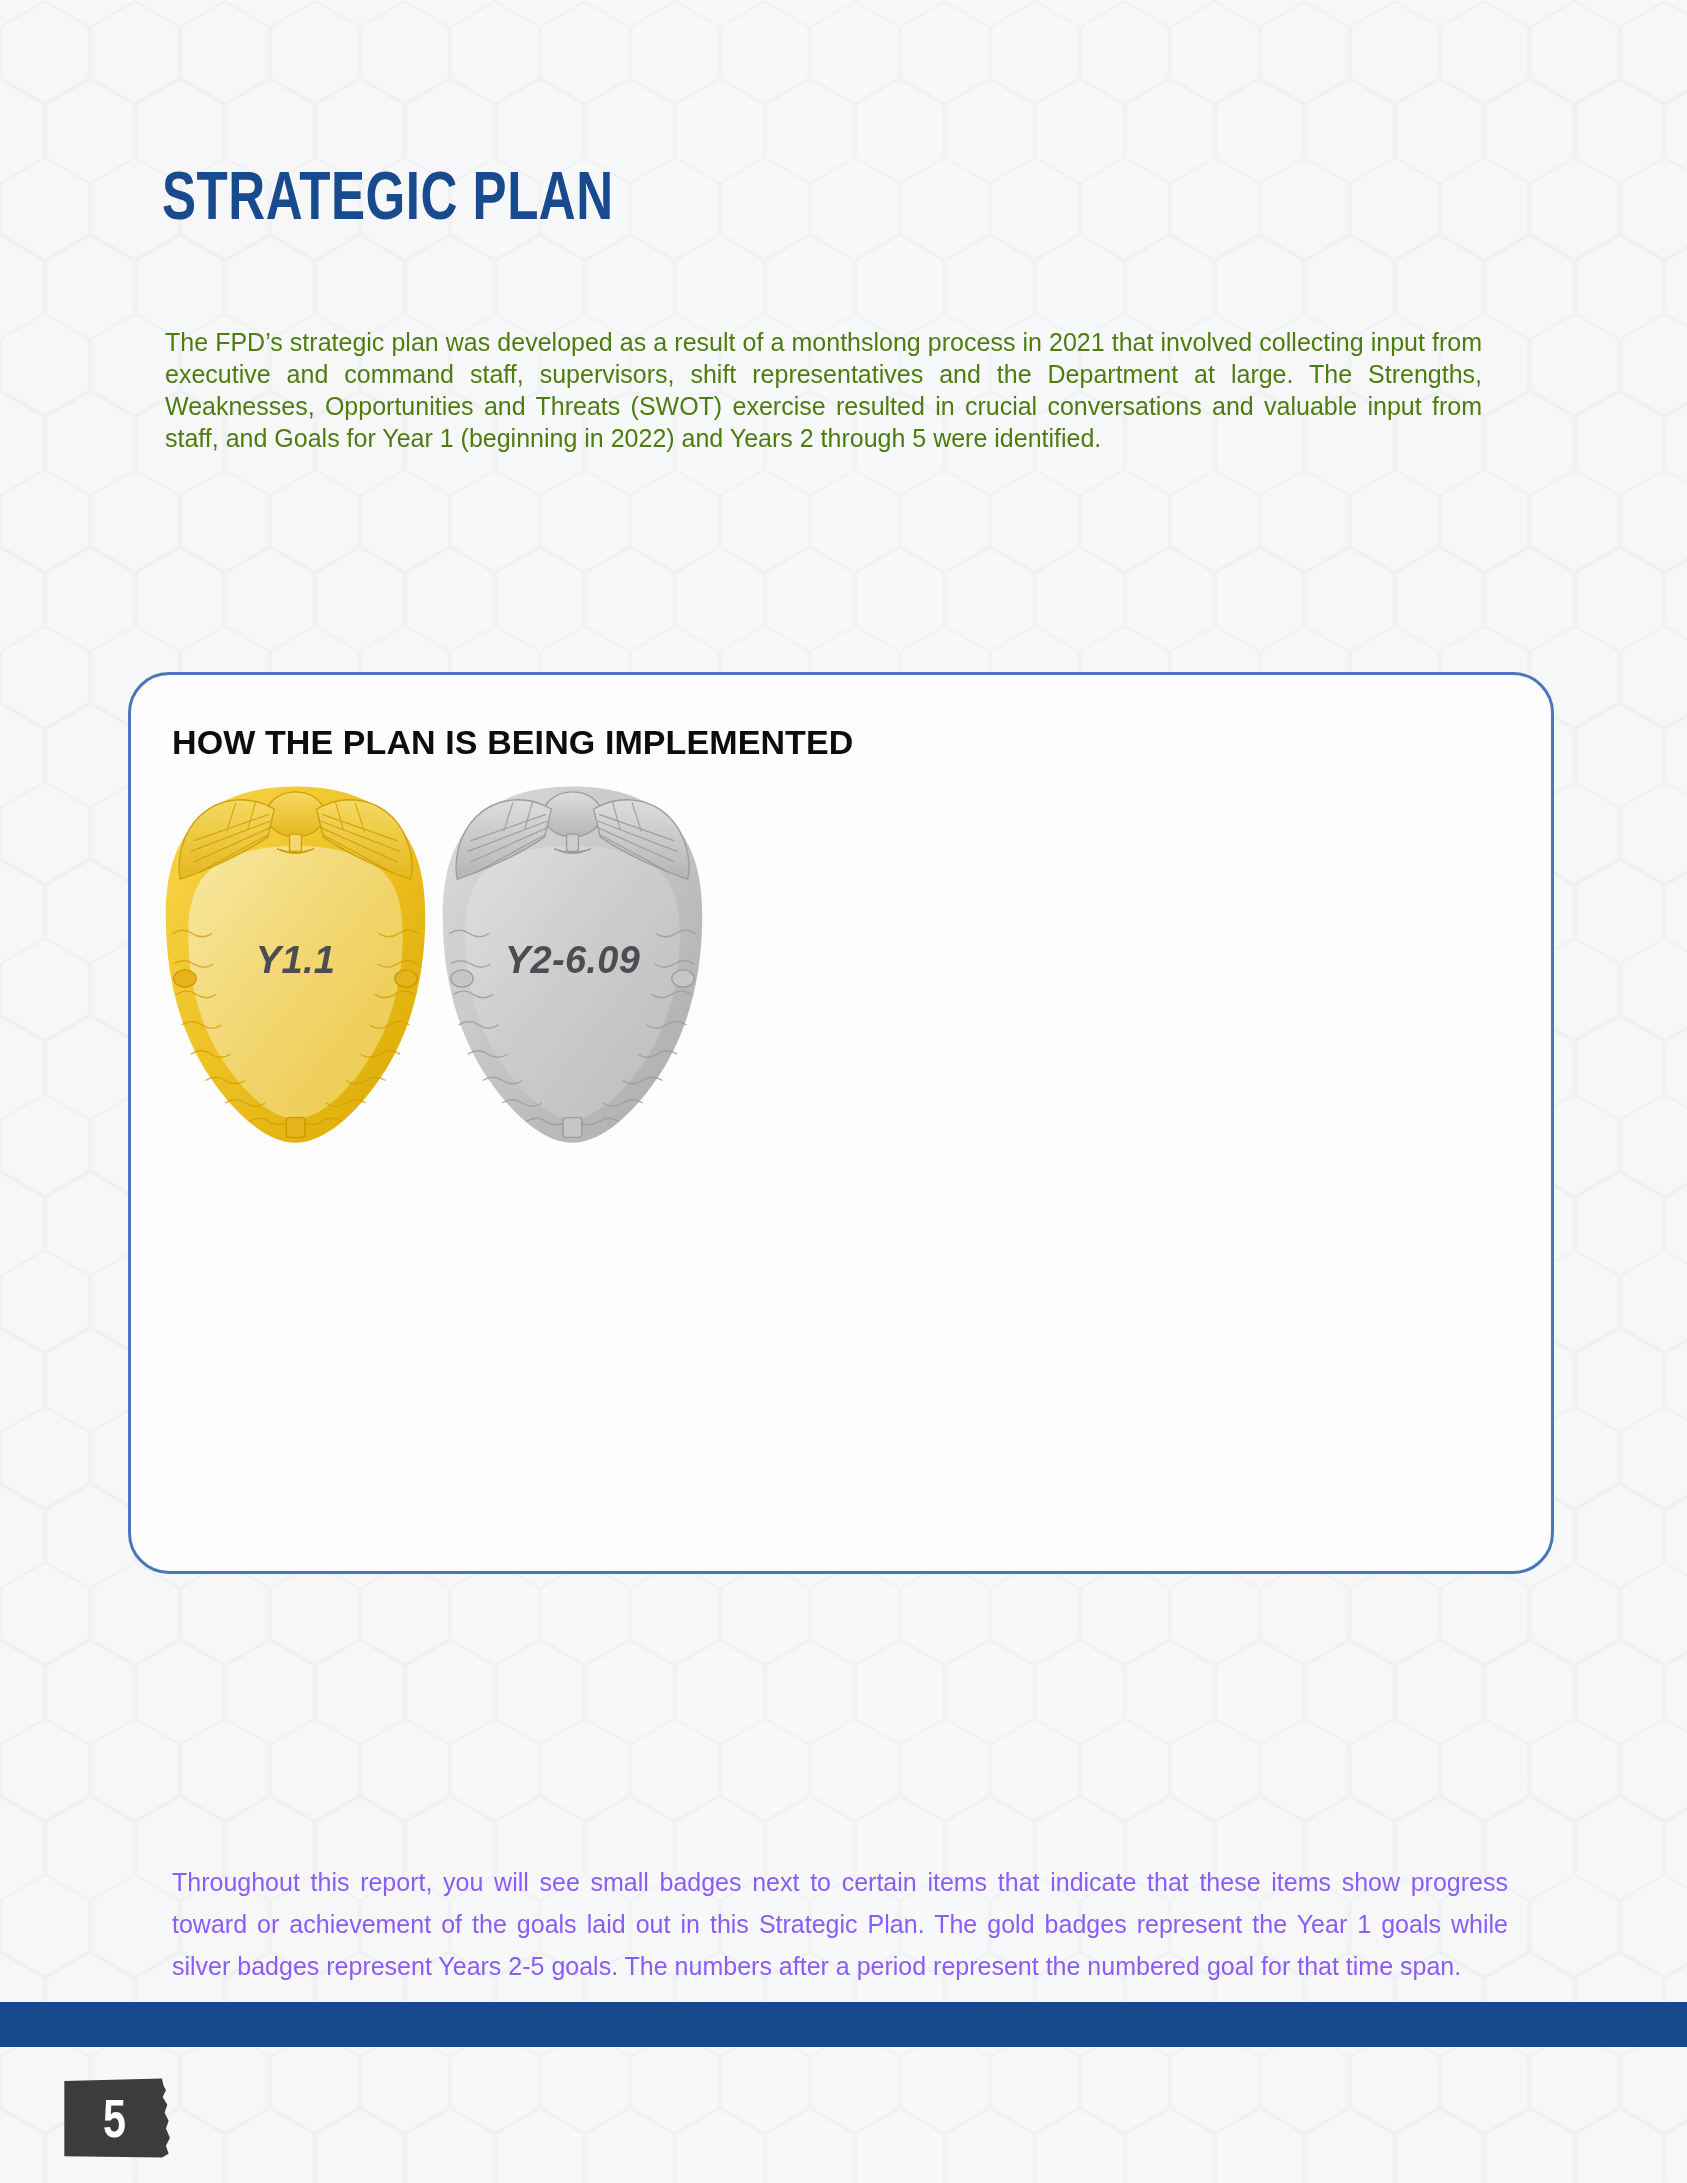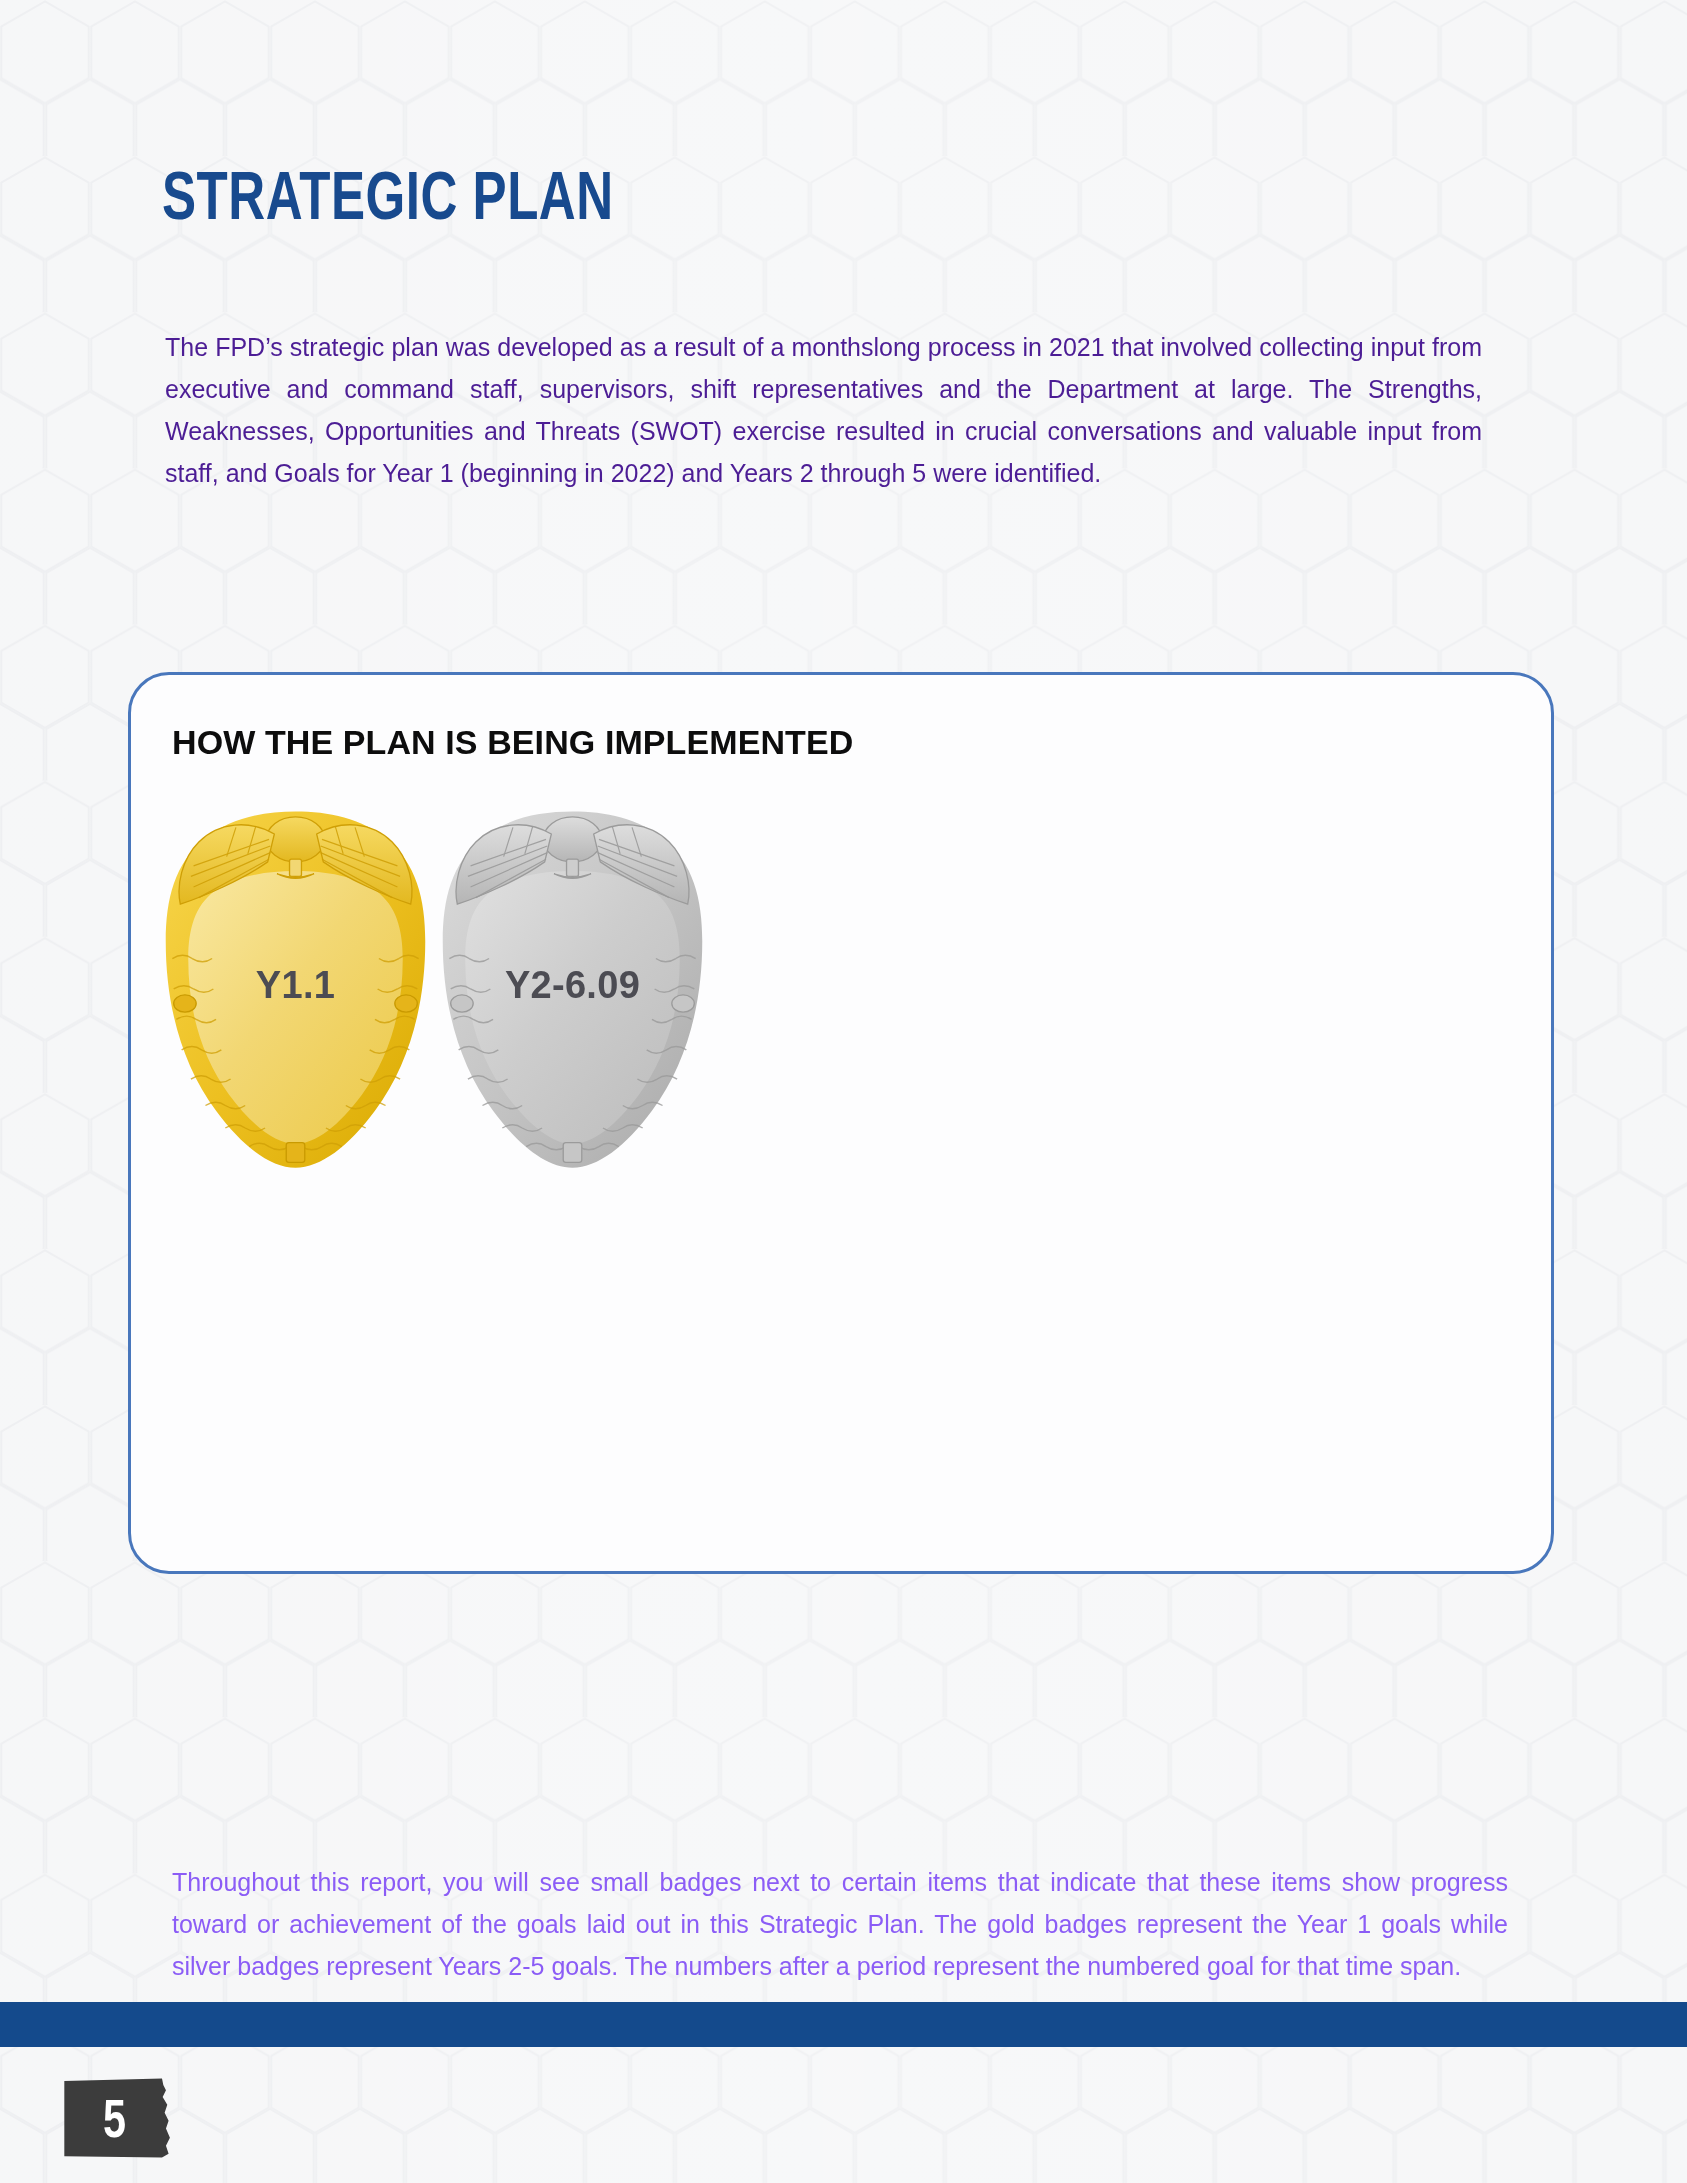--- a/index.html
+++ b/index.html
@@ -61,22 +61,22 @@
     white-space: nowrap;
   }
 
   
   .intro {
     position: absolute;
     left: 165px;
     top: 326px;
     width: 1317px;
     font-size: 25px;
-    line-height: 42px;
-    color: #4c1d95;
+    line-height: 32px;
+    color: #4d7c0f;
     text-align: justify;
     text-justify: inter-word;
   }
 
   
   .card {
     position: absolute;
     left: 128px;
     top: 672px;
     width: 1426px;
@@ -94,23 +94,24 @@
     font-size: 34px;
     font-weight: 700;
     color: #0d0d0d;
     letter-spacing: 0.1px;
   }
 
   
   .badges {
     position: absolute;
     left: 32px;
-    top: 118px;
+    top: 93px;
     width: 569px;
     height: 384px;
+    font-style: italic;
   }
   .badge {
     position: absolute;
     top: 0;
     width: 265px;
     height: 384px;
   }
   .badge.gold  { left: 0px; }
   .badge.silver{ left: 277px; }
   .badge svg { display: block; width: 100%; height: 100%; }

